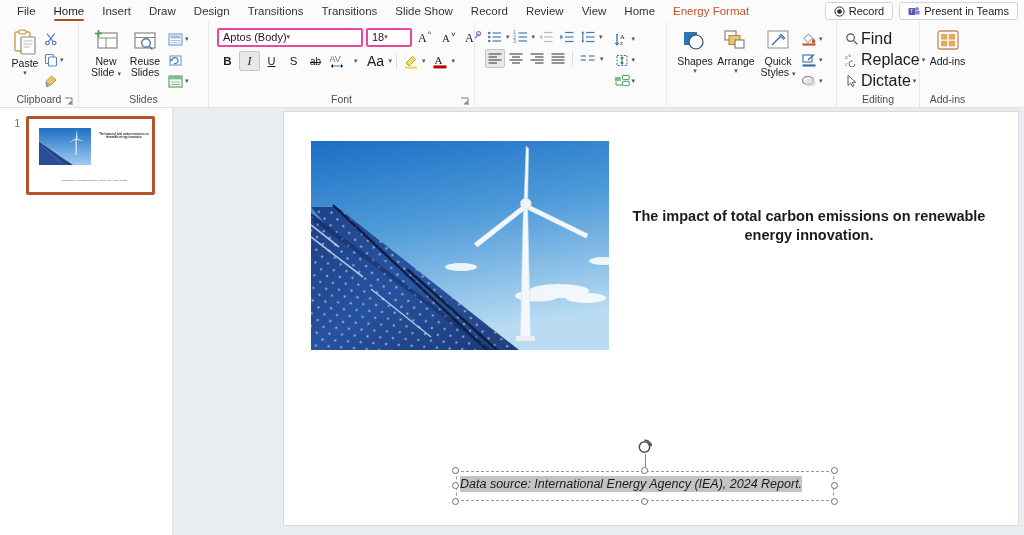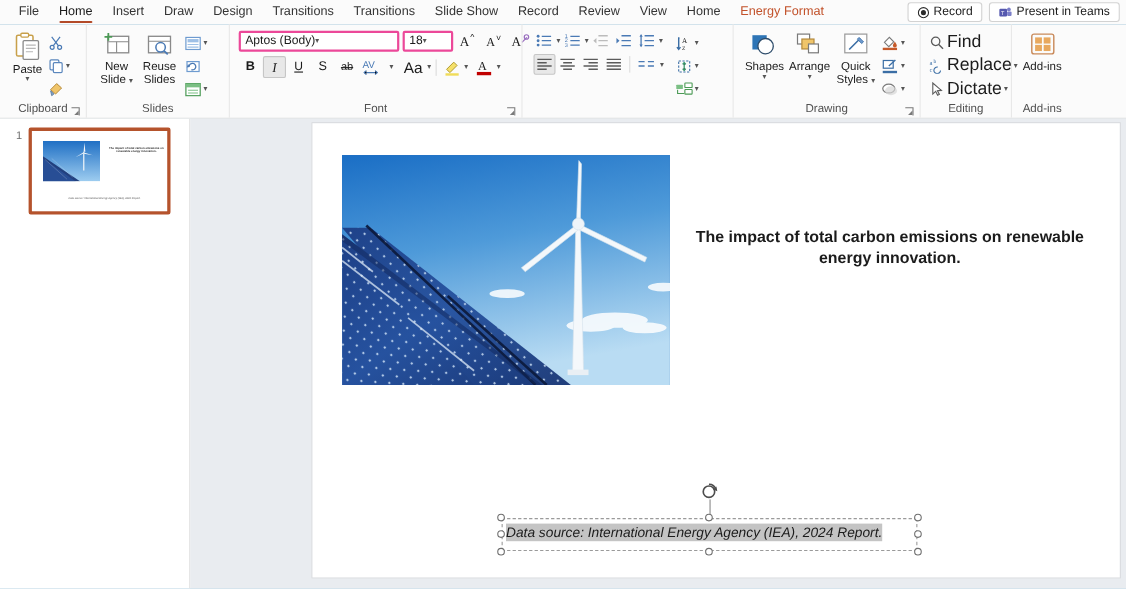--- a/index.html
+++ b/index.html
@@ -661,29 +661,20 @@
           <div class="smallrow">
             <span class="icn">
               <svg width="16" height="14" viewBox="0 0 16 14">
                   <ellipse cx="7" cy="6.5" rx="5.5" ry="4" fill="#fff" stroke="#7a7a7a" stroke-width="1.1"></ellipse>
                   <ellipse cx="9" cy="8.5" rx="5.5" ry="4" fill="#d5d5d5" opacity="0.7"></ellipse>
                 </svg>
             </span>
             <span class="chevsm">▾</span>
           </div>
         </div>
-      </div>
-      <div class="grp-label">
-        <span>Drawing</span>
-        <span class="dlg">
-          <svg width="9" height="9" viewBox="0 0 9 9">
-              <path d="M1 1 H8 V8" fill="none" stroke="#7a7a7a" stroke-width="1"></path>
-              <path d="M7.5 7.5 L3.5 7.5 L7.5 3.5 Z" fill="#7a7a7a"></path>
-            </svg>
-        </span>
       </div>
     </div>
 
     <div class="grp" style="width:83px">
       <div class="grp-body" style="padding-left:8px">
         <div class="smallcol">
           <div class="smallrow">
             <span class="icn">
               <svg width="14" height="14" viewBox="0 0 14 14">
                   <circle cx="5.6" cy="5.6" r="3.8" fill="none" stroke="#5b5b5b" stroke-width="1.2"></circle>

